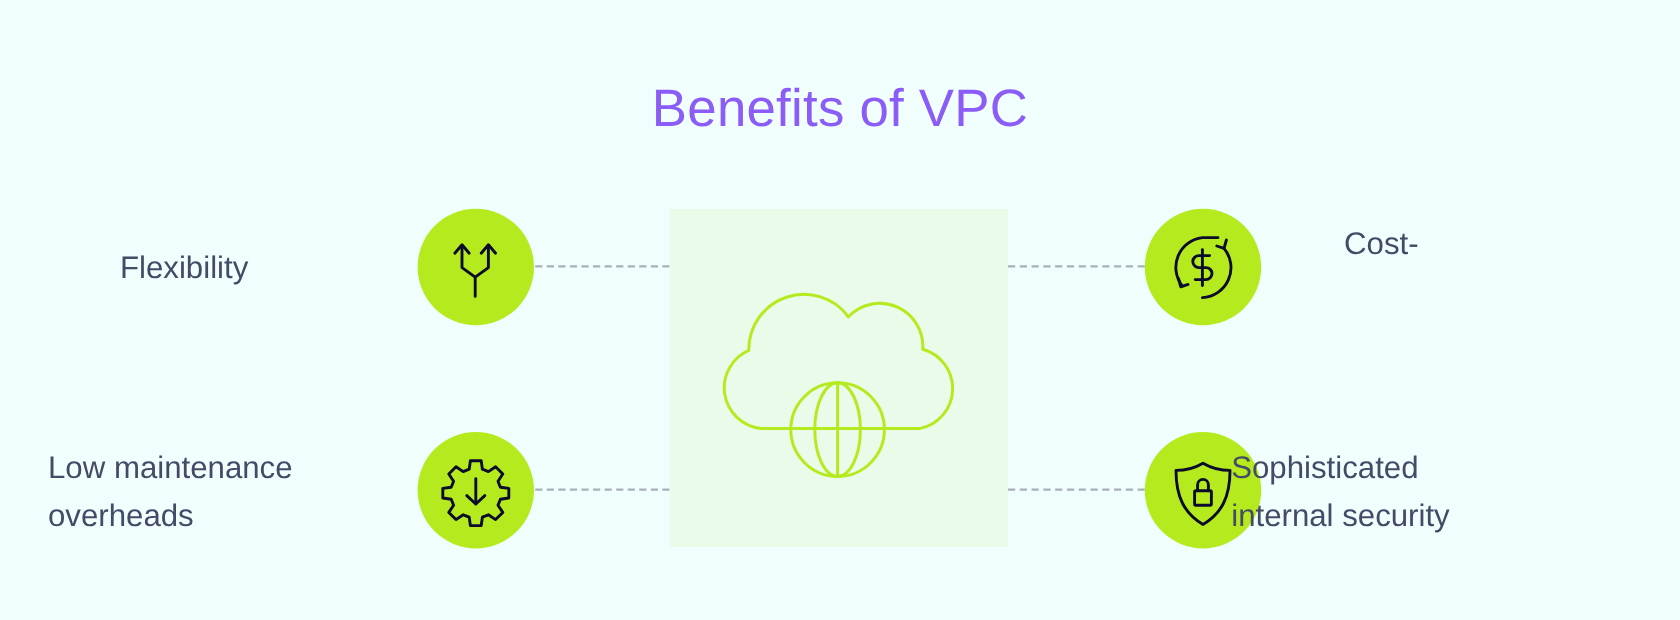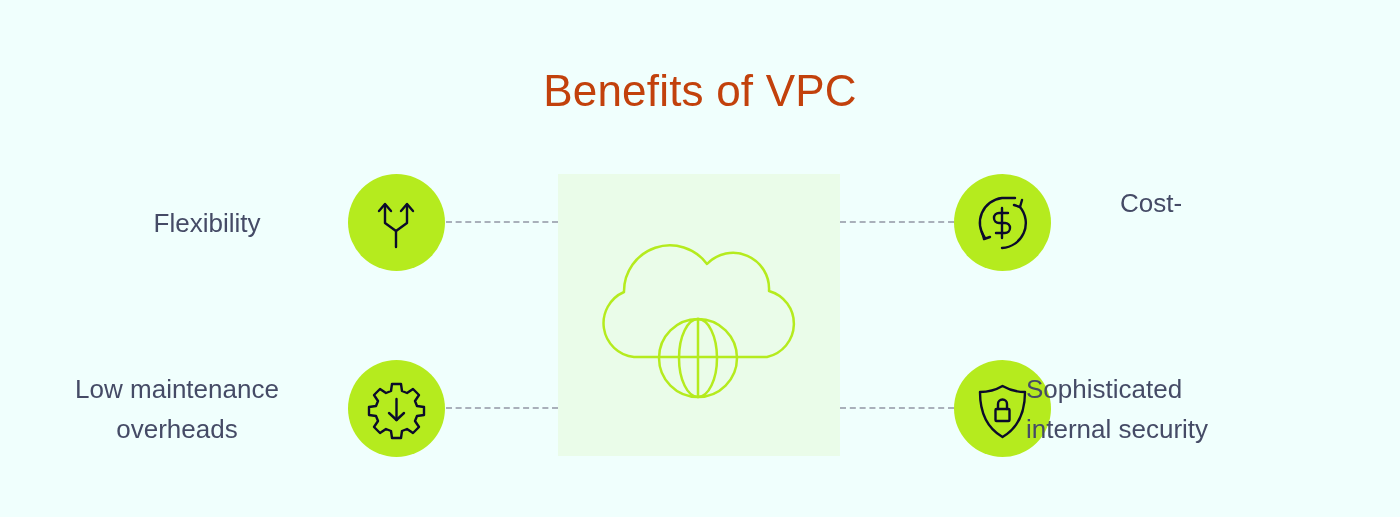--- a/index.html
+++ b/index.html
@@ -1,24 +1,24 @@
 <!DOCTYPE html>
 <html><head>
 <meta charset="utf-8">
 <style>
   html, body { margin:0; padding:0; }
   body { width:1400px; height:517px; background:#F0FFFD; position:relative; overflow:hidden; font-family:"Liberation Sans", "DejaVu Sans", sans-serif; }
-  .title { position:absolute; left:0; width:1400px; top:66px; text-align:center; font-size:44px; font-weight:500; color:#c2410c; letter-spacing:0.2px; }
+  .title { position:absolute; left:0; width:1400px; top:66px; text-align:center; font-size:44px; font-weight:500; color:#8b5cf6; letter-spacing:0.2px; }
   .center-box { position:absolute; left:558px; top:174px; width:282px; height:282px; background:#EAFCE9; }
   .center-box svg { position:absolute; left:0; top:0; }
   .dash { position:absolute; height:0; border-top:2px dashed #A9B0BA; }
   .circle { position:absolute; width:97px; height:97px; border-radius:50%; background:#B5EB1E; }
   .circle svg { position:absolute; left:0; top:0; }
   .label { position:absolute; font-size:26px; line-height:40px; color:#454B66; }
-  .label.left { text-align:center; }
+  .label.left { text-align:left; }
   .label.right { text-align:left; }
 </style>
 </head>
 <body>
 
 <div class="title">Benefits of VPC</div>
 
 <div class="dash" style="left:446px; top:221px; width:112px;"></div>
 <div class="dash" style="left:446px; top:407px; width:112px;"></div>
 <div class="dash" style="left:840px; top:221px; width:114px;"></div>

